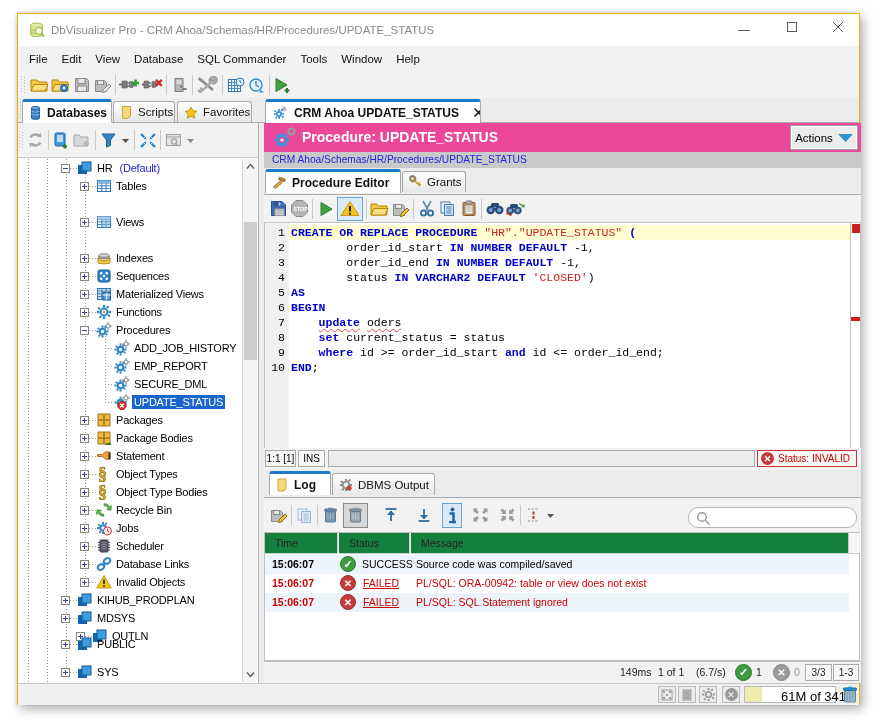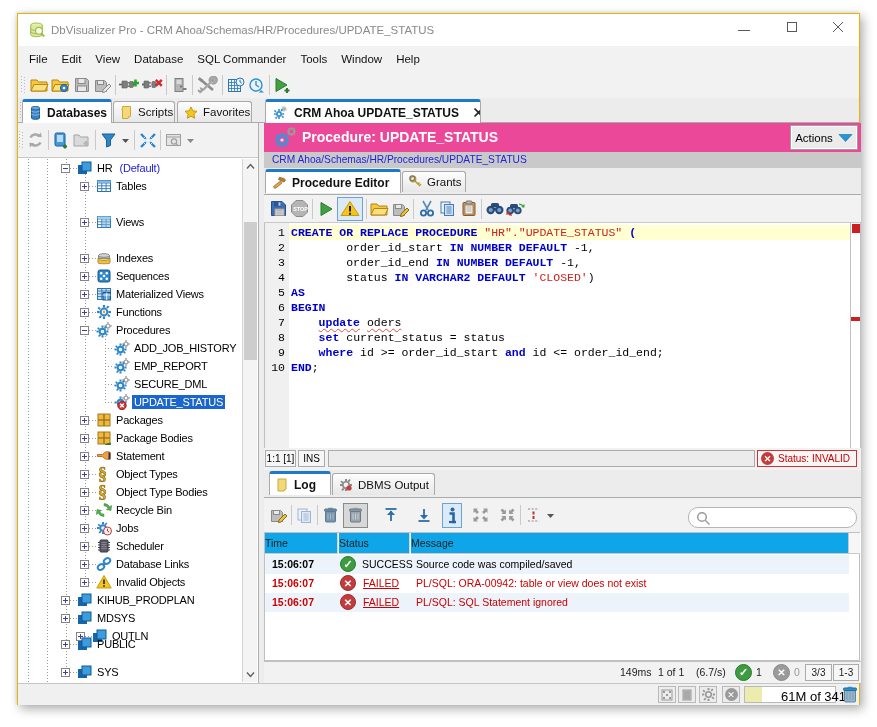--- a/index.html
+++ b/index.html
@@ -56,21 +56,21 @@
 .curline{position:absolute;left:0;top:2px;width:585px;height:15px;background:#ffffd2}
 .sqerr{text-decoration:underline wavy #e05050 1px;text-underline-offset:2px}
 
 .estatus{position:absolute;left:0;top:325px;width:100%;height:22px;background:#f2f2f2;font-size:11.5px}
 .sbox{position:absolute;top:2px;height:17px;border:1px solid #ababab;background:#f6f6f6;display:flex;align-items:center;justify-content:center;white-space:nowrap;font-size:10px}
 
 .ltabrow{position:absolute;left:0;top:347px;width:100%;height:28px;background:#ececec;border-bottom:1px solid #ababab}
 .logtool{position:absolute;left:0;top:375px;width:100%;height:34px;background:#f2f2f2;display:flex;align-items:center;padding-left:4px}
 .search{position:absolute;right:4px;top:9px;width:169px;height:21px;border:1px solid #b5b5b5;border-radius:10px;background:#fff}
 .logtable{position:absolute;left:0;top:409px;width:596px;height:129px;background:#fff;border:1px solid #c0c0c0}
-.th{position:absolute;top:0;height:21px;border-bottom:1px solid #c9c9c9;background:#0ea5e9;font-size:10.5px;color:#222;display:flex;align-items:center;padding-left:0}
+.th{position:absolute;top:0;height:21px;border-bottom:1px solid #c9c9c9;background:#15803d;font-size:10.5px;color:#222;display:flex;align-items:center;padding-left:10px}
 .lrow{position:absolute;left:0;width:584px;height:19px;font-size:10.5px;display:flex;align-items:center}
 .lrow.alt{background:#edf3fa}
 .red{color:#cc0000}
 .logstatus{position:absolute;left:0;top:538px;width:100%;height:22px;background:#f2f2f2;border-top:1px solid #c0c0c0;font-size:10.5px;color:#222}
 
 .bbar{position:absolute;left:0;top:669px;width:100%;height:22px;background:#f0f0f0;border-top:1px solid #c6c6c6}
 .bico{position:absolute;top:2px;width:18px;height:17px;border:1px solid #b9b9b9;background:#ececec;display:flex;align-items:center;justify-content:center}
 .circ{border-radius:50%;display:inline-flex;align-items:center;justify-content:center;flex:none}
 </style></head>
 <body>

